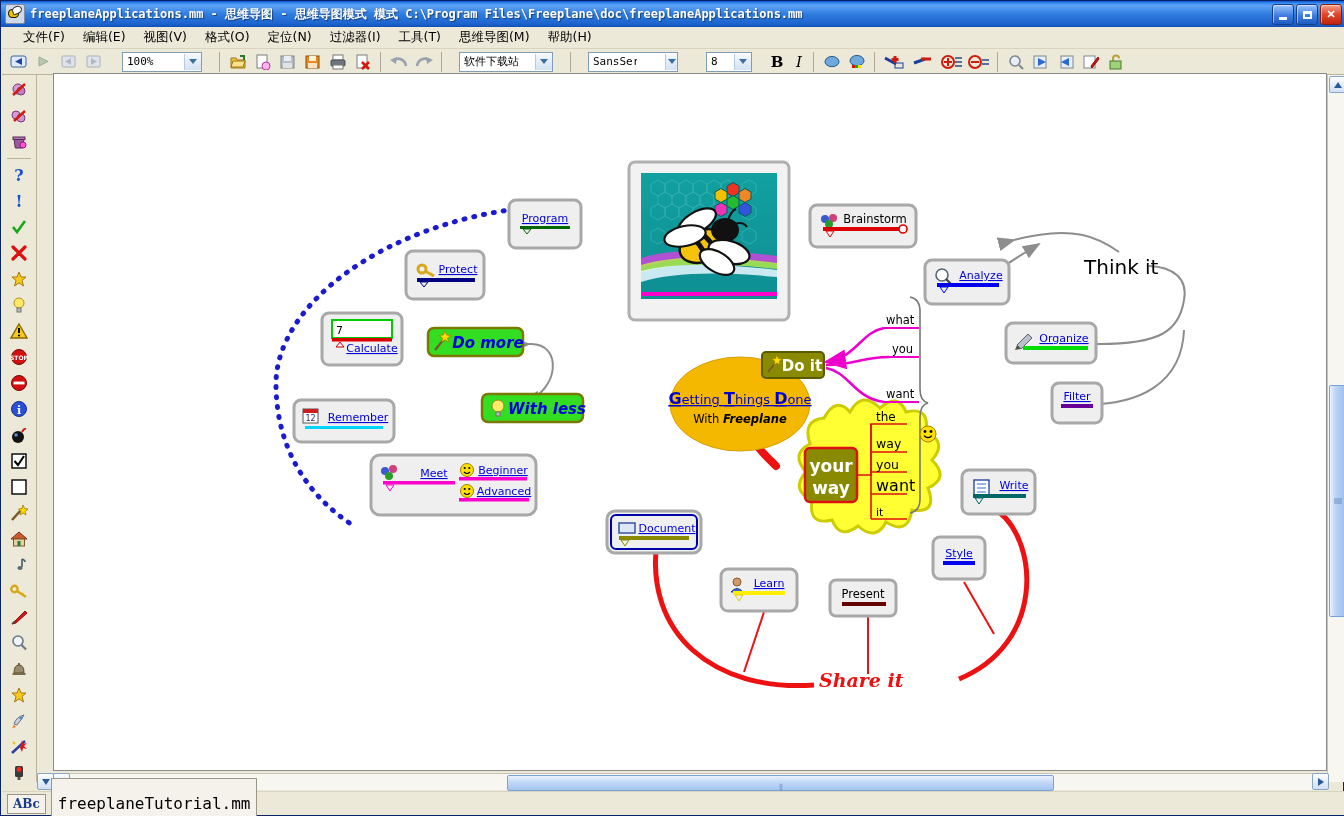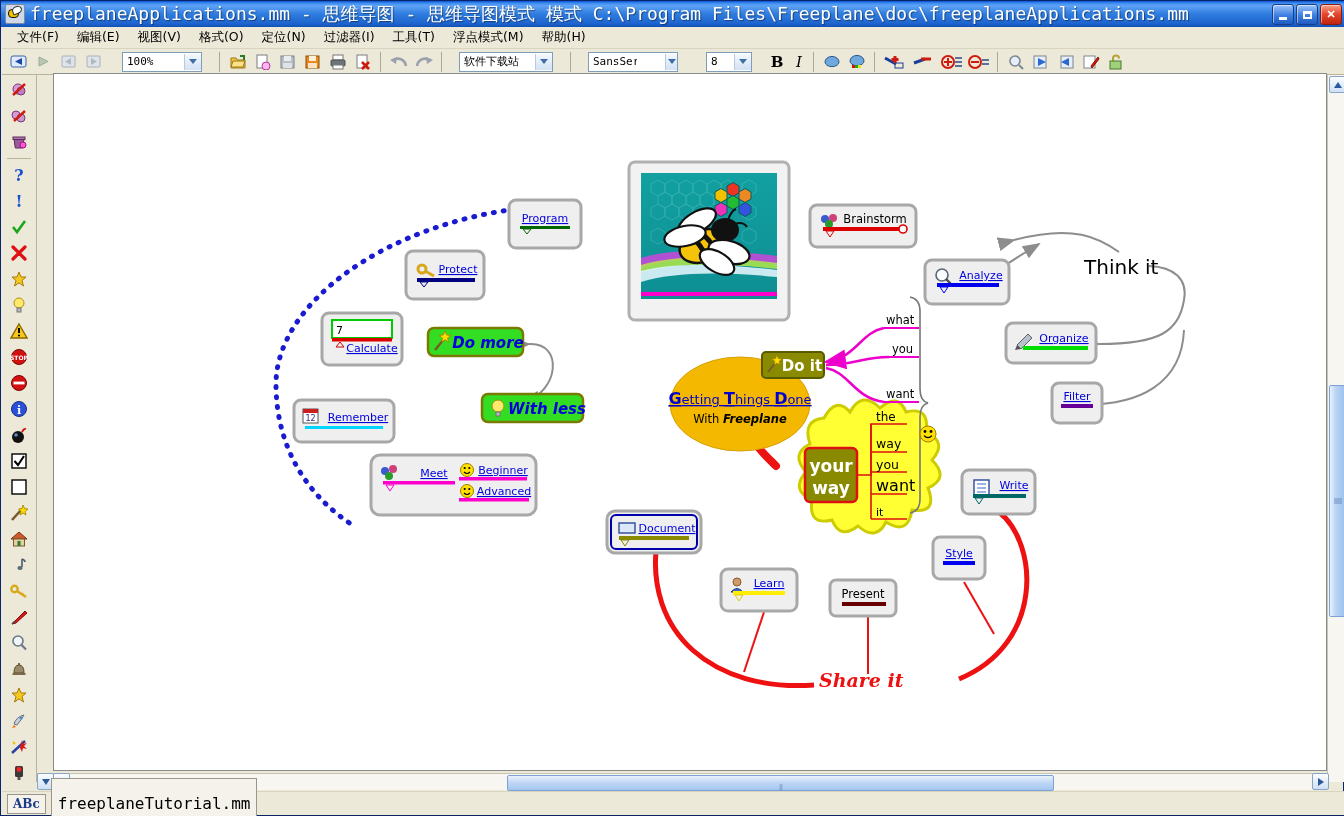--- a/index.html
+++ b/index.html
@@ -20,36 +20,36 @@
     display:flex;align-items:center;box-sizing:border-box;
   }
   .titlebar .tb-icon{width:18px;height:18px;margin:0 5px 0 4px;flex:0 0 auto;position:relative;
      background:#cfd9e8;border:1px solid #7e8ba3;border-radius:2px;overflow:hidden;}
   .tb-icon .bee{position:absolute;left:2px;top:4px;width:9px;height:7px;background:#f2c200;
      border:1px solid #111;border-radius:4px;}
   .tb-icon .wing{position:absolute;left:6px;top:1px;width:8px;height:6px;background:#fff;
      border:1px solid #333;border-radius:50% 50% 50% 10%;transform:rotate(-20deg);}
   .titlebar .tb-title{
     color:#fff;font-family:"DejaVu Sans Mono","Liberation Mono",monospace;
-    font-size:18px;font-weight:normal;white-space:nowrap;
+    font-size:12px;font-weight:bold;white-space:nowrap;
     text-shadow:1px 1px 1px rgba(0,0,0,.45);
     letter-spacing:0px;
   }
   .win-btns{position:absolute;right:3px;top:3px;display:flex;gap:2px;}
   .win-btn{width:20px;height:19px;border:1px solid #1b3f86;border-radius:3px;
     background:linear-gradient(180deg,#9ec6fb,#3d7ee0 55%,#1f5bc0);
     display:flex;align-items:center;justify-content:center;color:#fff;font-size:11px;font-weight:bold;
     box-shadow:inset 1px 1px 0 rgba(255,255,255,.5);}
   .win-btn.close{background:linear-gradient(180deg,#f7a08a,#e2452a 50%,#bf2411);border-color:#8b1b08;}
   .win-btn .glyph-min{width:8px;height:3px;background:#fff;margin-top:7px;}
   .win-btn .glyph-max{width:9px;height:8px;border:2px solid #fff;border-top-width:3px;box-sizing:border-box;}
 
   
   .menubar{position:absolute;left:1px;top:26px;width:1342px;height:22px;
-    background:#ece9d8;display:flex;align-items:center;padding-left:6px;box-sizing:border-box;
+    background:#ece9d8;display:flex;align-items:center;padding-left:12px;box-sizing:border-box;
     border-bottom:1px solid #d9d4c0;}
   .menu-item{font-size:12.5px;color:#000;padding:2px 9px;white-space:nowrap;
     font-family:"DejaVu Sans","Liberation Sans",sans-serif;}
 
   
   .toolbar{position:absolute;left:1px;top:48px;width:1342px;height:26px;
     background:#ece9d8;display:flex;align-items:center;padding-left:2px;box-sizing:border-box;
     border-bottom:1px solid #b9b39a;}
   .tgrp{display:flex;align-items:center;height:24px;padding:0 2px;}
   .tsep{width:1px;height:20px;background:#aca899;margin:0 3px;}
@@ -138,21 +138,21 @@
   </div>
 
   <div class="menubar">
     <div class="menu-item">文件(F)</div>
     <div class="menu-item">编辑(E)</div>
     <div class="menu-item">视图(V)</div>
     <div class="menu-item">格式(O)</div>
     <div class="menu-item">定位(N)</div>
     <div class="menu-item">过滤器(I)</div>
     <div class="menu-item">工具(T)</div>
-    <div class="menu-item">浮点模式(M)</div>
+    <div class="menu-item">思维导图(M)</div>
     <div class="menu-item">帮助(H)</div>
   </div>
 
   <div class="toolbar">
     <div class="tgrp">
       <div class="tbtn">
         <svg width="17" height="15" viewBox="0 0 17 15">
             <rect x="1" y="2" width="15" height="11" rx="2" fill="#dfeafb" stroke="#3a63a8"></rect>
             <polygon points="12,4 12,11 5,7.5" fill="#1a47a0"></polygon>
           </svg>

